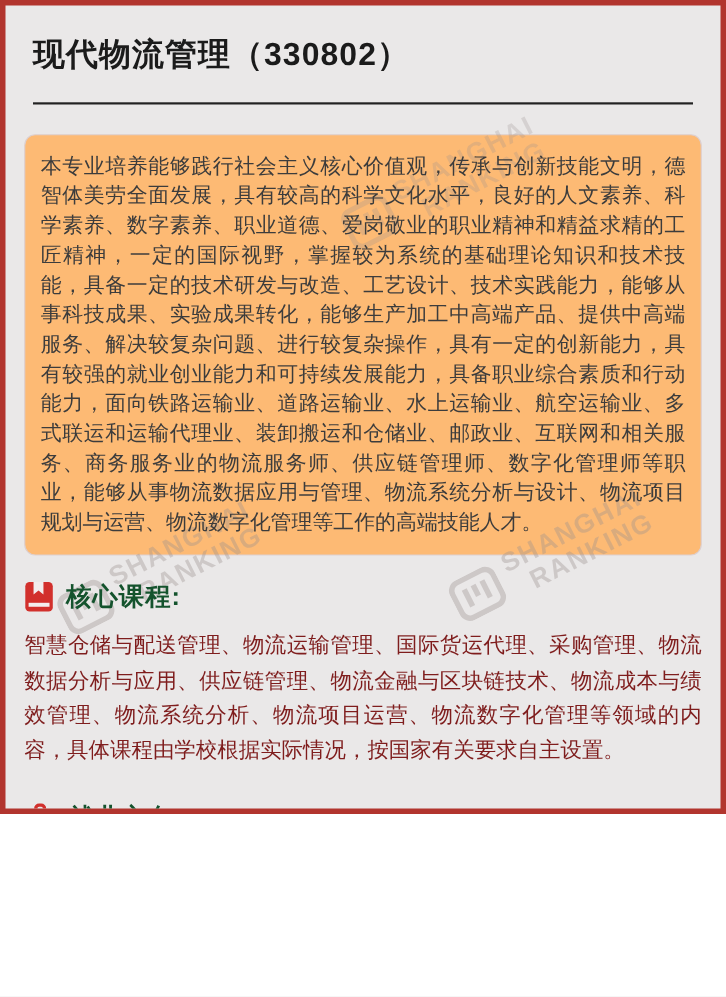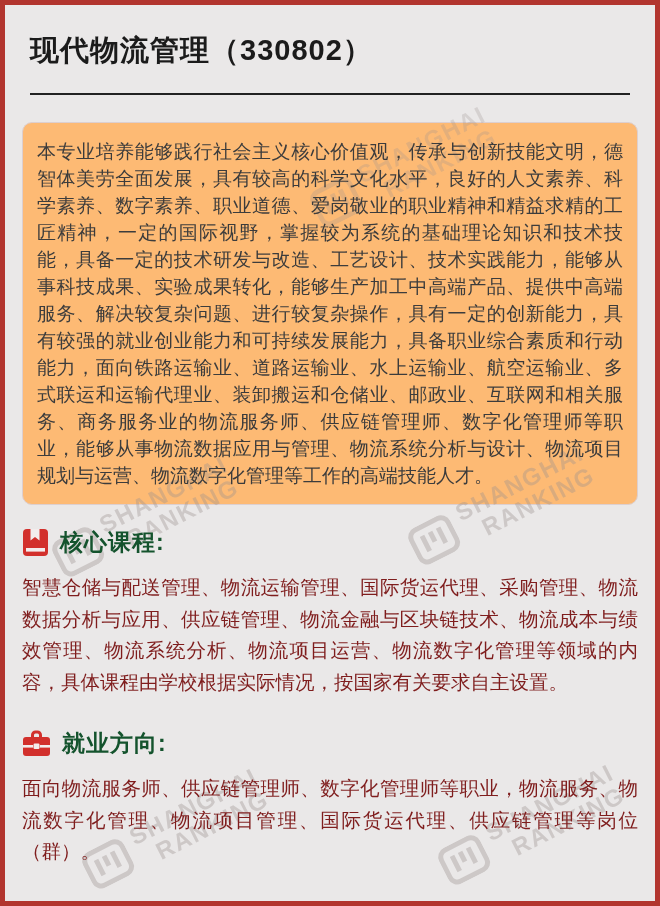--- a/index.html
+++ b/index.html
@@ -2,21 +2,21 @@
 <html><head>
 <meta charset="utf-8">
 <style>
   html, body { margin: 0; padding: 0; }
   body {
     width: 660px; height: 906px;
     font-family: "Liberation Sans", "DejaVu Sans", sans-serif;
   }
   .frame {
     box-sizing: border-box;
-    width: 660px; height: 906px;
+    width: 660px; height: 740px;
     background: #eae8e8;
     border: 5px solid #b2352e;
     position: relative;
     overflow: hidden;
   }
   .page-title {
     position: relative; z-index: 2;
     margin: 26px 25px 0;
     font-size: 29px; line-height: 38px;
     font-weight: bold; color: #1b1b1b;

